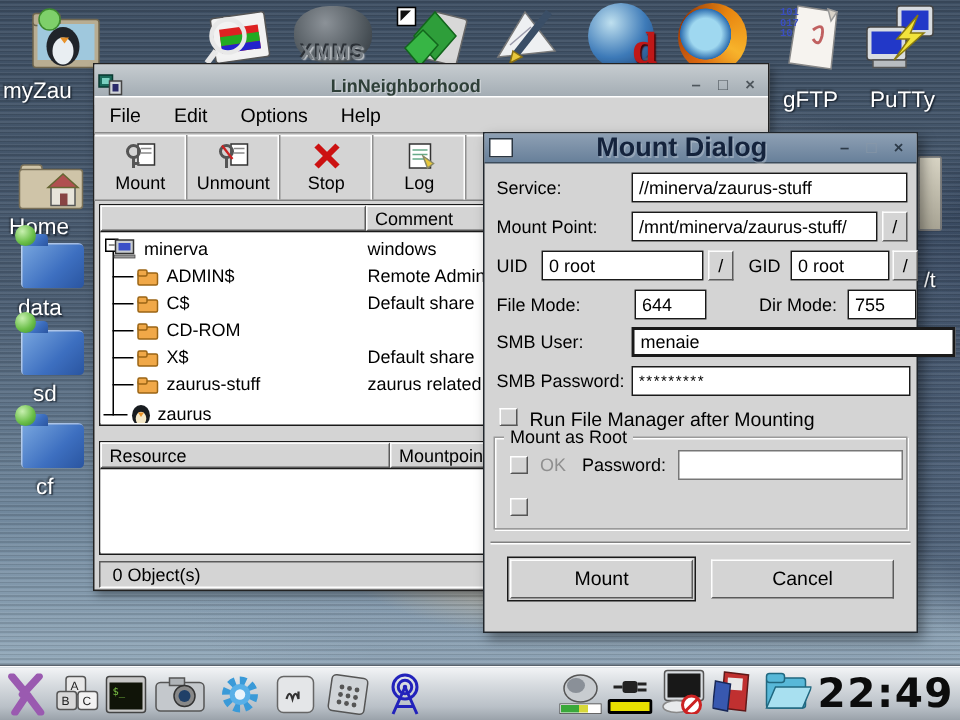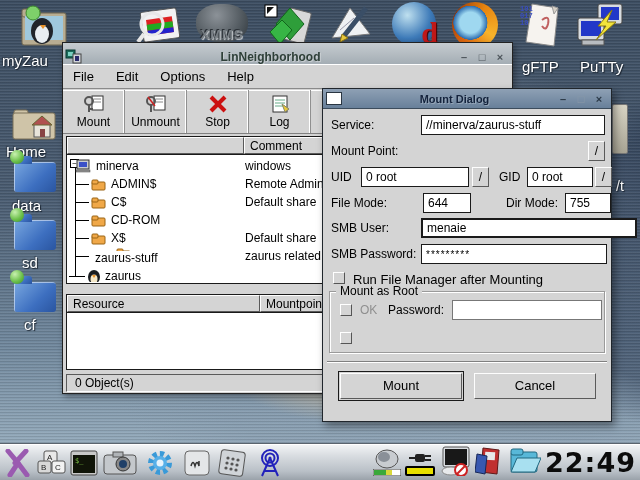--- a/index.html
+++ b/index.html
@@ -60,21 +60,21 @@
   .tline-h { position:absolute; height:1px; background:#000; }
   .expander { position:absolute; left:3px; width:9px; height:9px; background:#fff; border:1px solid #000; font-size:8px; line-height:7px; text-align:center; }
   .statusbar { position:absolute; left:3px; right:3px; height:18px; background:#d4d4d4; font-size:12px; padding:1px 8px; }
 
   
   .dlg { position:absolute; left:322px; top:88px; width:290px; height:334px;
          background:#d4d4d4; border:1px solid #20262c; box-shadow:3px 4px 8px rgba(0,0,0,.4); z-index:3; }
   .dlg-title { position:absolute; left:0; top:0; right:0; height:20px;
          background:linear-gradient(180deg,#8ea0b4,#68809a); border-bottom:1px solid #3c4c5c;
          display:flex; align-items:center; }
-  .dlg-title .ttl { flex:1; text-align:center; font-weight:bold; font-size:11px; color:#14233c; text-shadow:1px 1px 0 rgba(255,255,255,.25);margin-left:10px; }
+  .dlg-title .ttl { flex:1; text-align:center; font-weight:bold; font-size:18px; color:#14233c; text-shadow:1px 1px 0 rgba(255,255,255,.25);margin-left:10px; }
   .dlg-title .sq { width:16px; height:13px; background:#fff; border:1px solid #2a3642; margin-left:3px; }
   .dlg-title .tbtns { color:#2c3a48; }
   .dlg-title .tbtns .dim { color:#8b99a8; }
   .drow { position:absolute; left:0; width:100%; height:22px; }
   .dlabel2 { position:absolute; font-size:12px; color:#000; top:3px; }
   .dentry { position:absolute; height:20px; }
   .slashbtn { position:absolute; width:17px; height:20px; line-height:18px; }
   .cb { display:inline-block; width:12px; height:12px; background:#d4d4d4; vertical-align:-2px;
         border-top:1px solid #fff; border-left:1px solid #fff; border-right:1px solid #555; border-bottom:1px solid #555; }
   .gray { color:#8f8f8f; }
@@ -344,21 +344,21 @@
       <div class="trow" style="top:74px;left:24px;">
         <svg width="16" height="13">
           <rect x="1" y="4" width="13" height="8" rx="1" fill="#f0a848" stroke="#9a6414"></rect>
           <rect x="1" y="2" width="6" height="4" rx="1" fill="#f0a848" stroke="#9a6414"></rect>
         </svg>
         <span style="margin-left:4px">X$</span>
       </div>
       <div class="tcomment" style="top:76px;">Default share</div>
 
       <div class="tline-h" style="top:101px;left:8px;width:14px;"></div>
-      <div class="trow" style="top:92px;left:24px;flex-direction:column;">
+      <div class="trow" style="top:92px;left:24px;">
         <svg width="16" height="13">
           <rect x="1" y="4" width="13" height="8" rx="1" fill="#f0a848" stroke="#9a6414"></rect>
           <rect x="1" y="2" width="6" height="4" rx="1" fill="#f0a848" stroke="#9a6414"></rect>
         </svg>
         <span style="margin-left:4px">zaurus-stuff</span>
       </div>
       <div class="tcomment" style="top:94px;">zaurus related</div>
 
       <div class="tline-h" style="top:121px;left:2px;width:16px;"></div>
       <div class="trow" style="top:112px;left:20px;">
@@ -394,20 +394,21 @@
     </span>
   </div>
 
   <div class="drow" style="top:26px;">
     <span class="dlabel2" style="left:8px;">Service:</span>
     <input class="entry dentry" style="left: 98px; width: 184px;" value="//minerva/zaurus-stuff">
   </div>
 
   <div class="drow" style="top:52px;">
     <span class="dlabel2" style="left:8px;">Mount Point:</span>
+    <input class="entry dentry" style="left: 98px; width: 164px;" value="/mnt/minerva/zaurus-stuff/">
     <button class="gbtn raised slashbtn" style="left:265px;">/</button>
   </div>
 
   <div class="drow" style="top:78px;">
     <span class="dlabel2" style="left:8px;">UID</span>
     <input class="entry dentry" style="left: 38px; width: 108px;" value="0 root">
     <button class="gbtn raised slashbtn" style="left:149px;">/</button>
     <span class="dlabel2" style="left:176px;">GID</span>
     <input class="entry dentry" style="left: 204px; width: 66px;" value="0 root">
     <button class="gbtn raised slashbtn" style="left:272px;">/</button>

